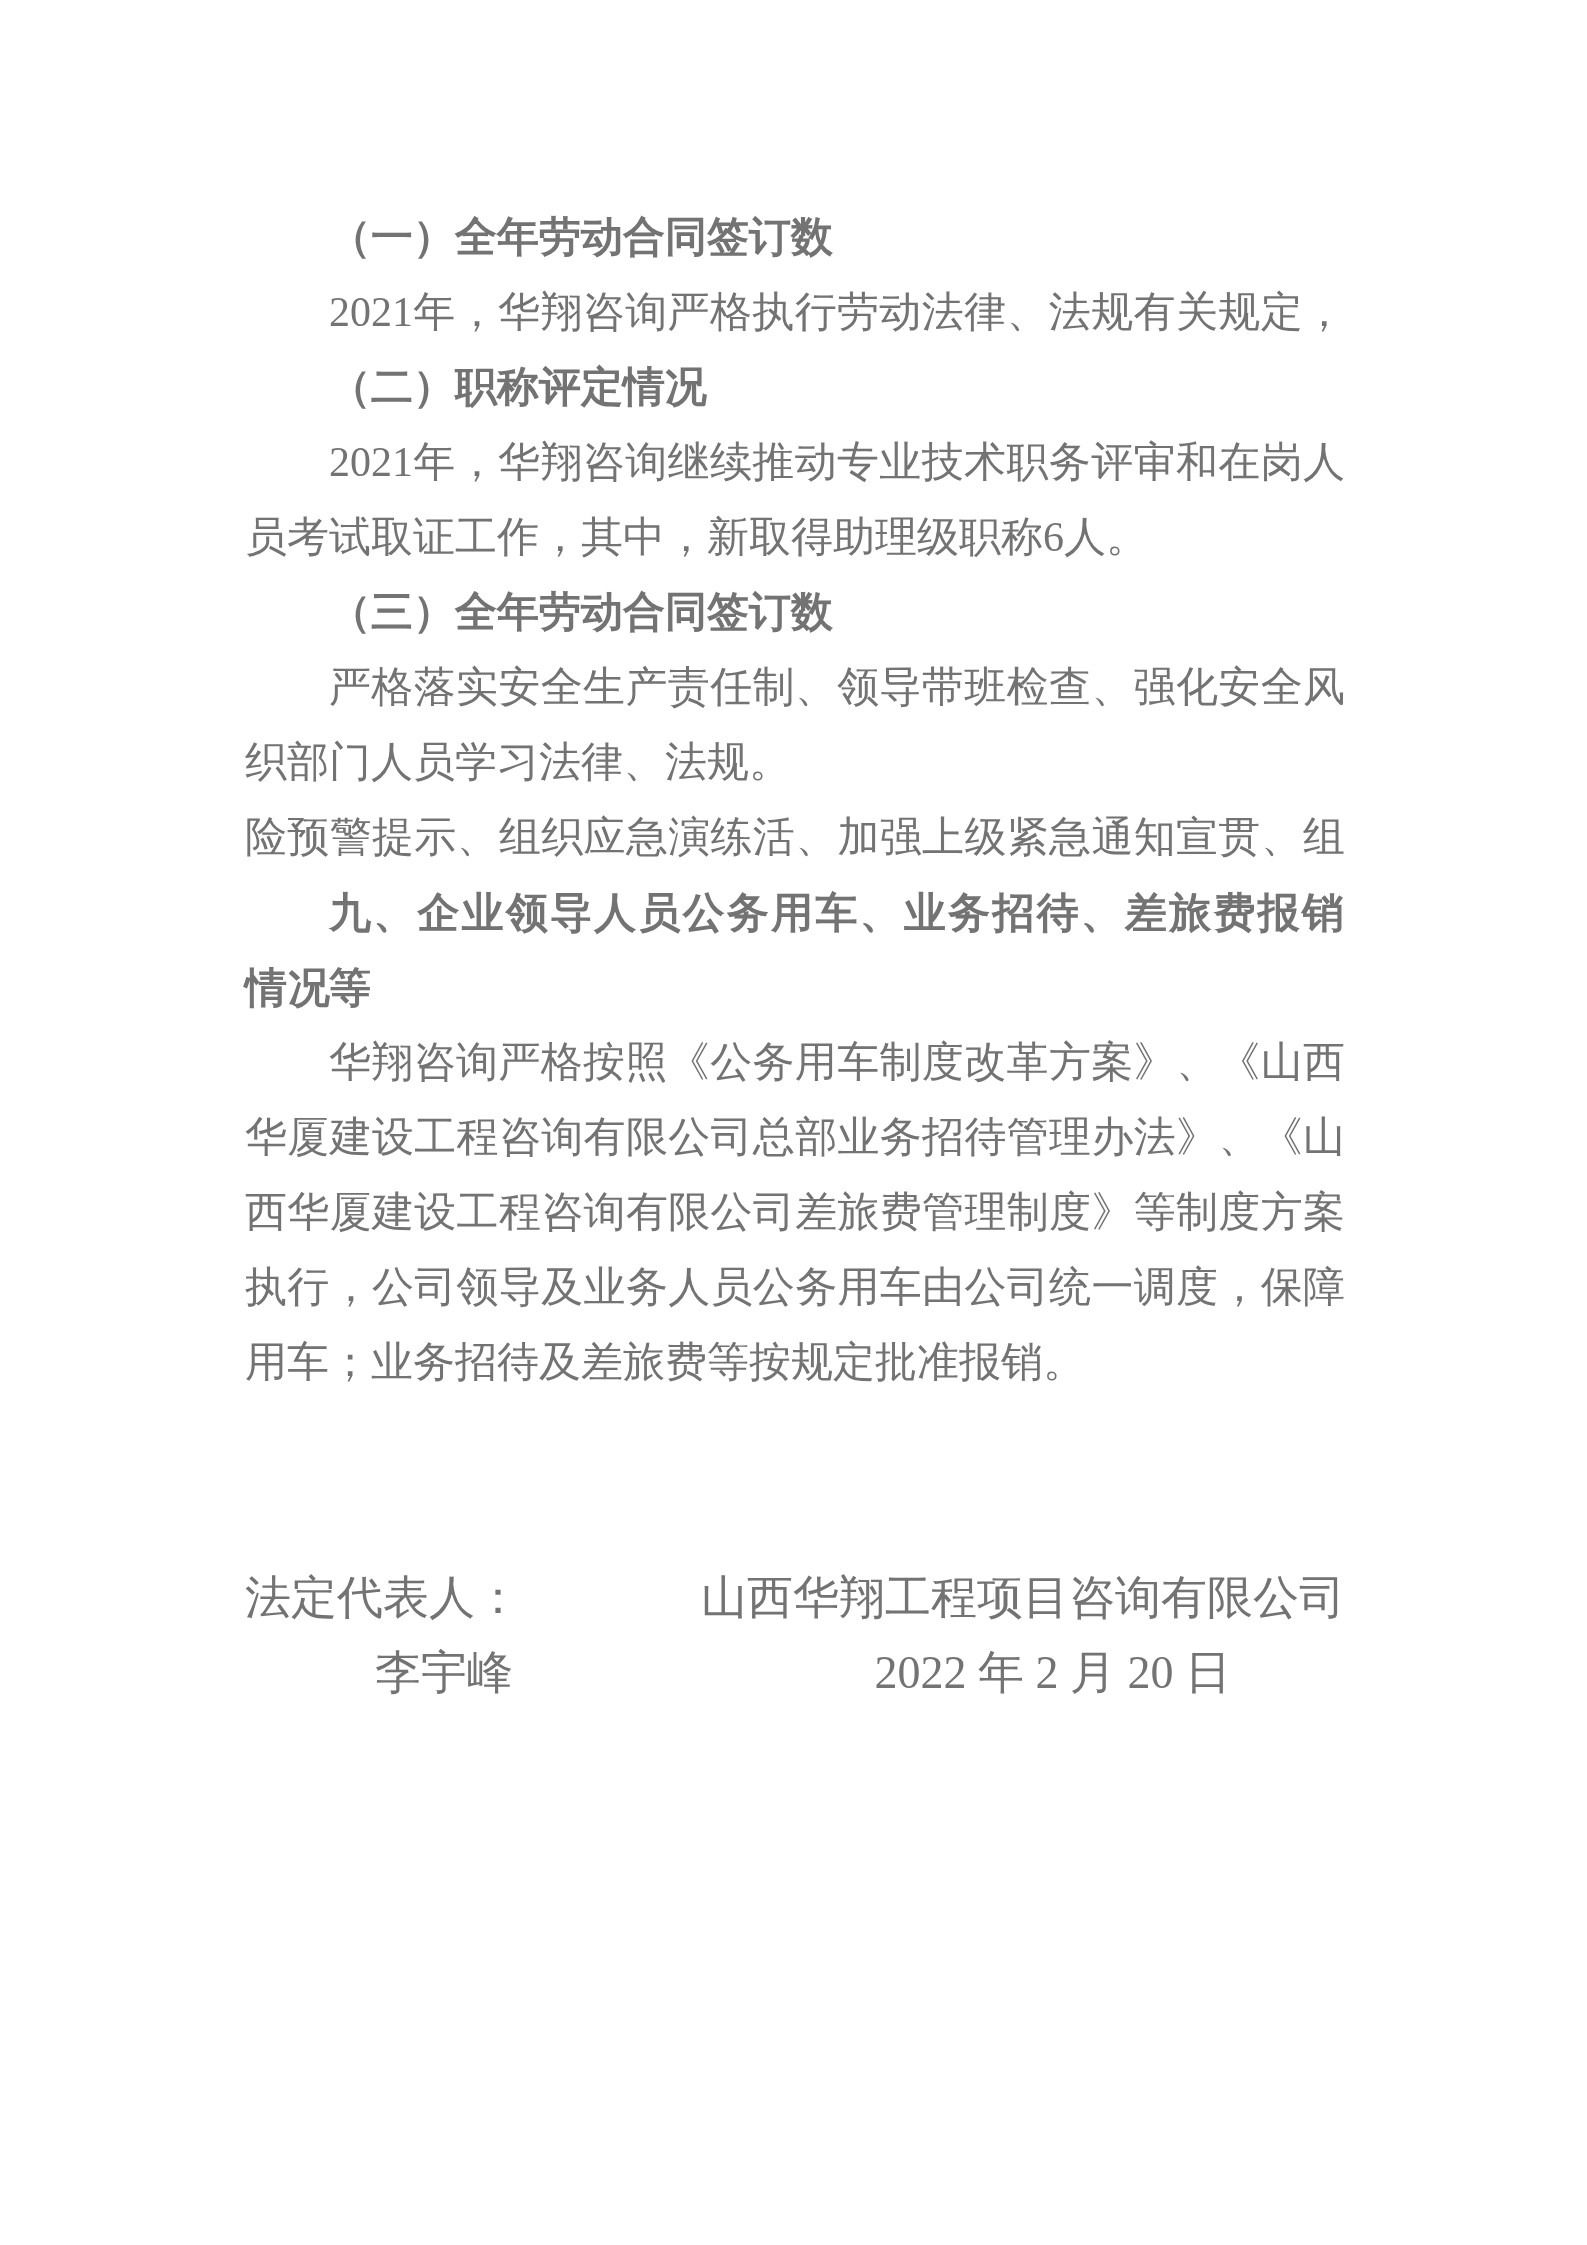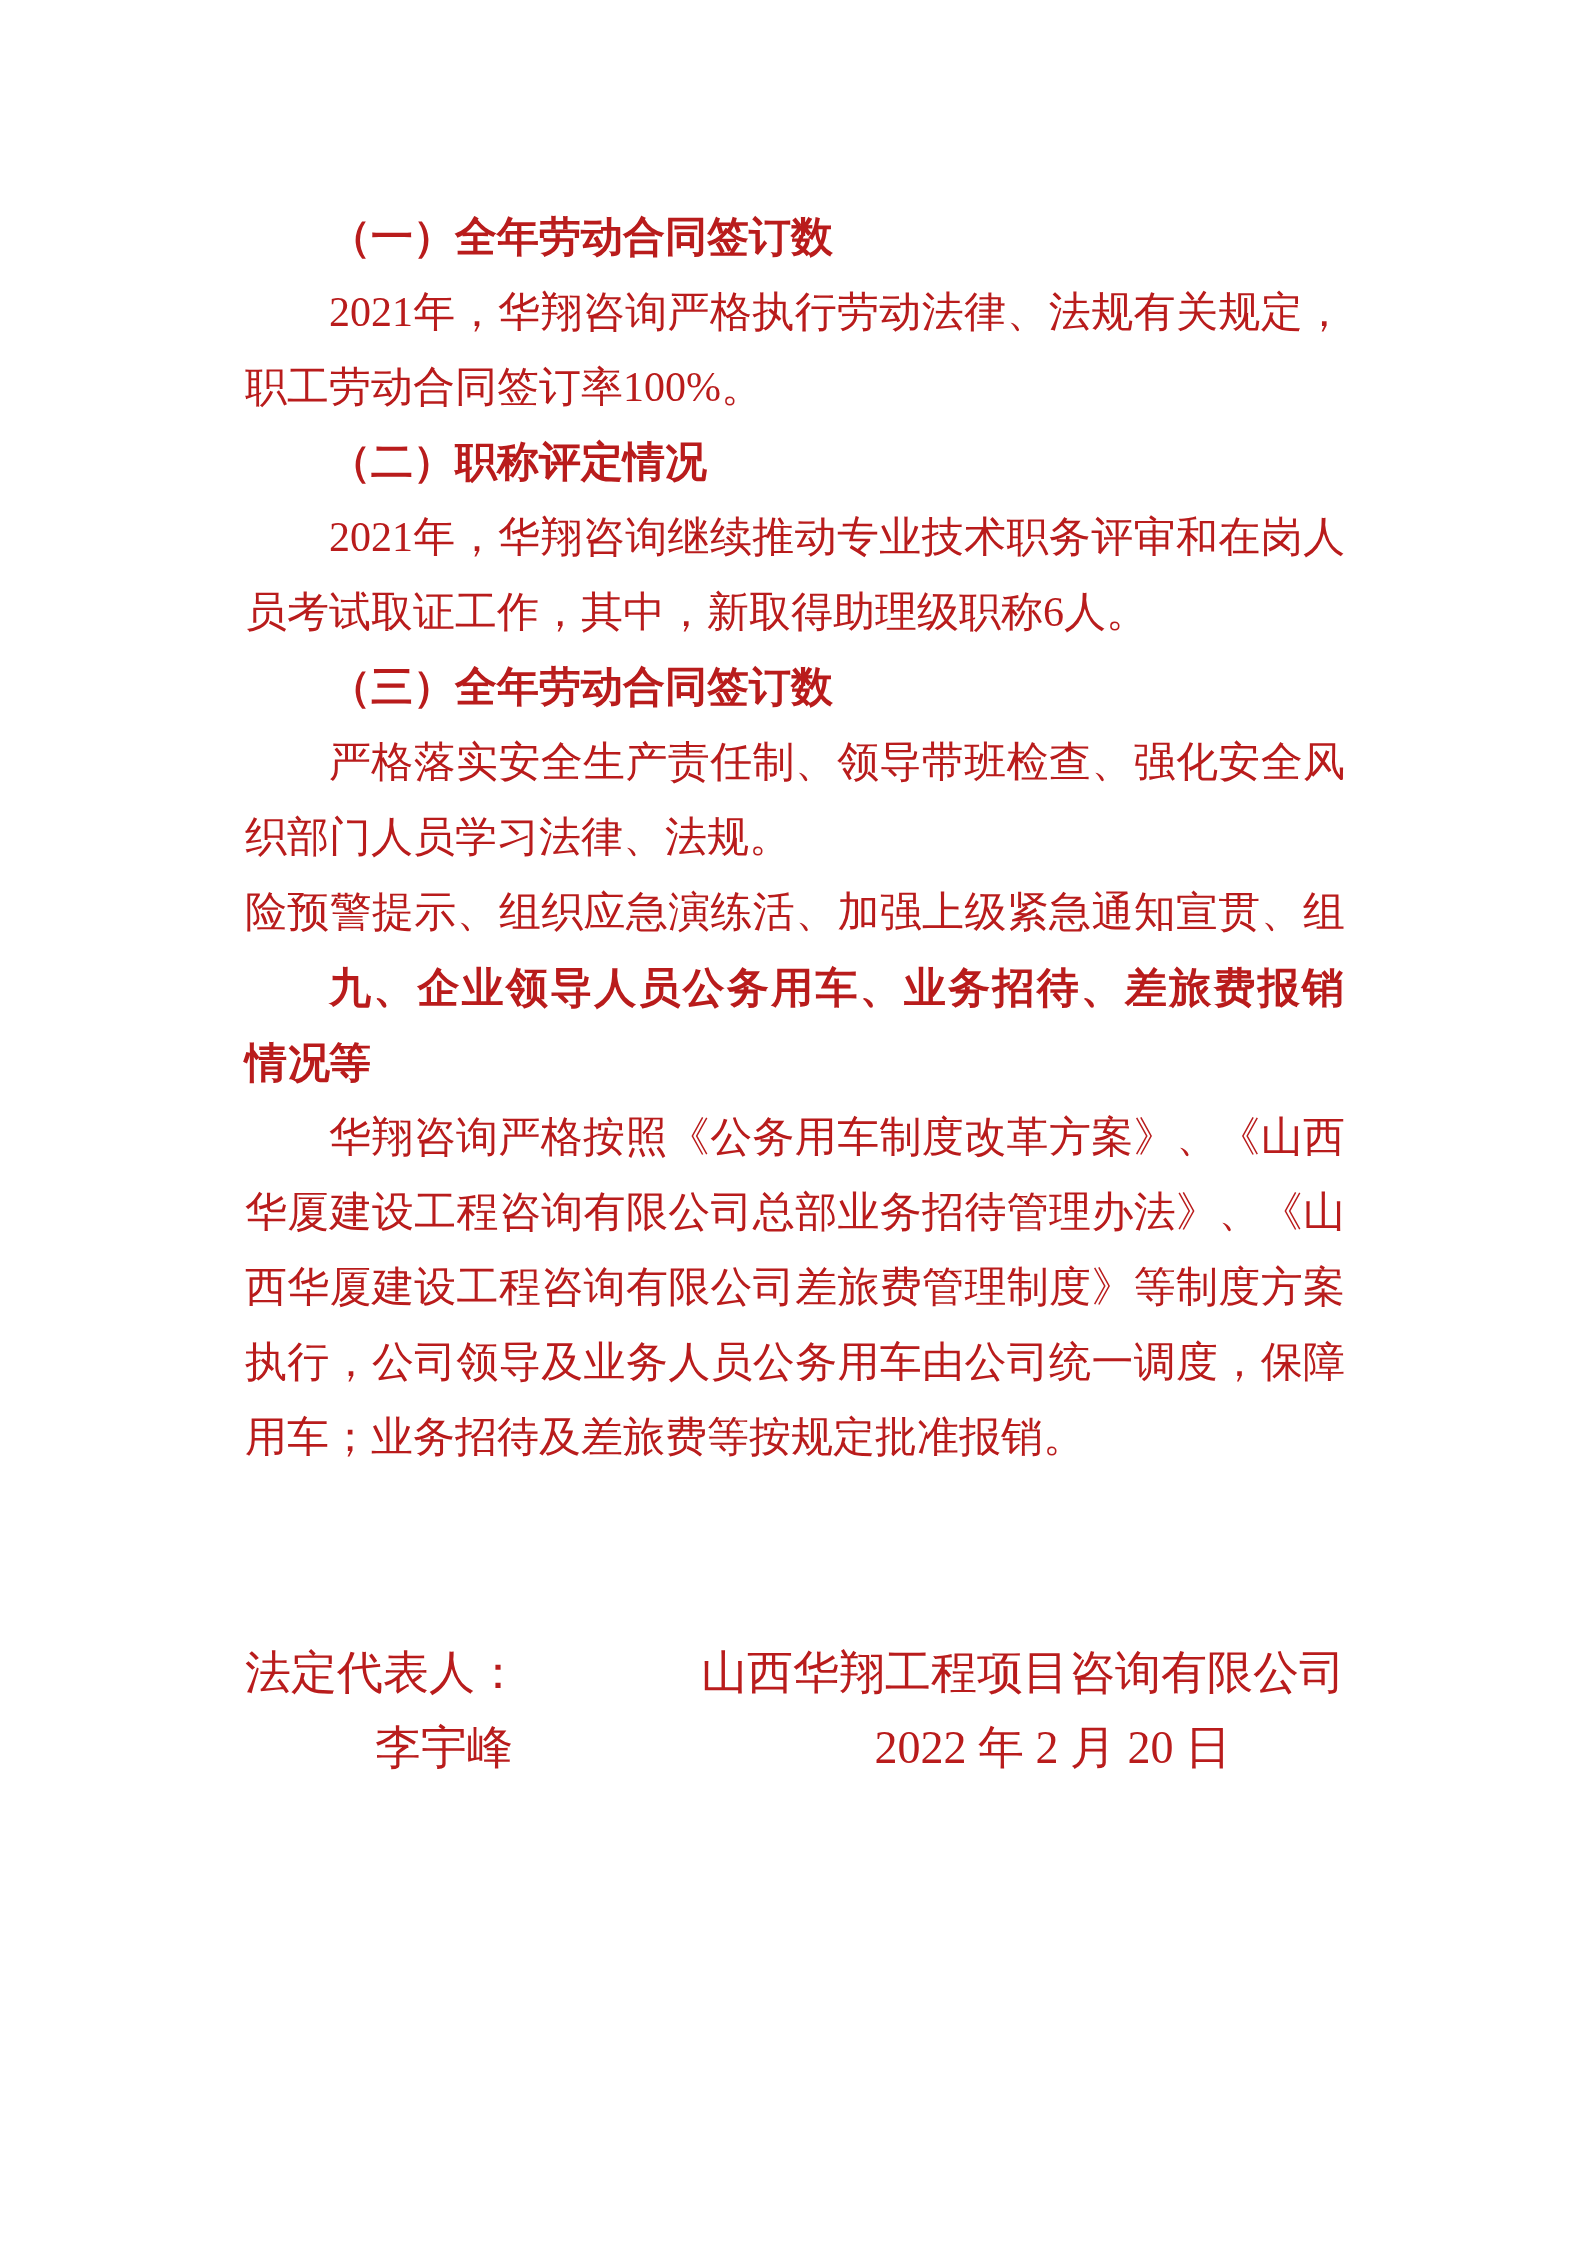--- a/index.html
+++ b/index.html
@@ -1,21 +1,21 @@
 <!DOCTYPE html>
 <html><head>
 <meta charset="utf-8">
 <style>
   html,body{margin:0;padding:0;background:#ffffff;}
   .page{
     position:relative;
     width:1587px;
     height:2245px;
     background:#ffffff;
-    color:#b91c1c;
+    color:#737373;
     font-family:"Liberation Serif", serif;
     overflow:hidden;
     text-decoration:underline;
   }
   .content{
     position:absolute;
     left:245px;
     top:200px;
     width:1100px;
   }
@@ -56,21 +56,20 @@
   }
 </style>
 </head>
 <body>
 
 <div class="page">
   <div class="content">
 
     <div class="line kai ind">（一）全年劳动合同签订数</div>
     <div class="line ind fill">2021年，华翔咨询严格执行劳动法律、法规有关规定，</div>
-    <div class="line">职工劳动合同签订率100%。</div>
     <div class="line kai ind">（二）职称评定情况</div>
     <div class="line ind fill">2021年，华翔咨询继续推动专业技术职务评审和在岗人</div>
     <div class="line">员考试取证工作，其中，新取得助理级职称6人。</div>
     <div class="line kai ind">（三）全年劳动合同签订数</div>
     <div class="line ind fill">严格落实安全生产责任制、领导带班检查、强化安全风</div>
     <div class="line">织部门人员学习法律、法规。</div>
     <div class="line fill">险预警提示、组织应急演练活、加强上级紧急通知宣贯、组</div>
     <div class="line hei ind fill">九、企业领导人员公务用车、业务招待、差旅费报销等</div>
     <div class="line hei">情况</div>
     <div class="line ind fill">华翔咨询严格按照《公务用车制度改革方案》、《山西</div>

